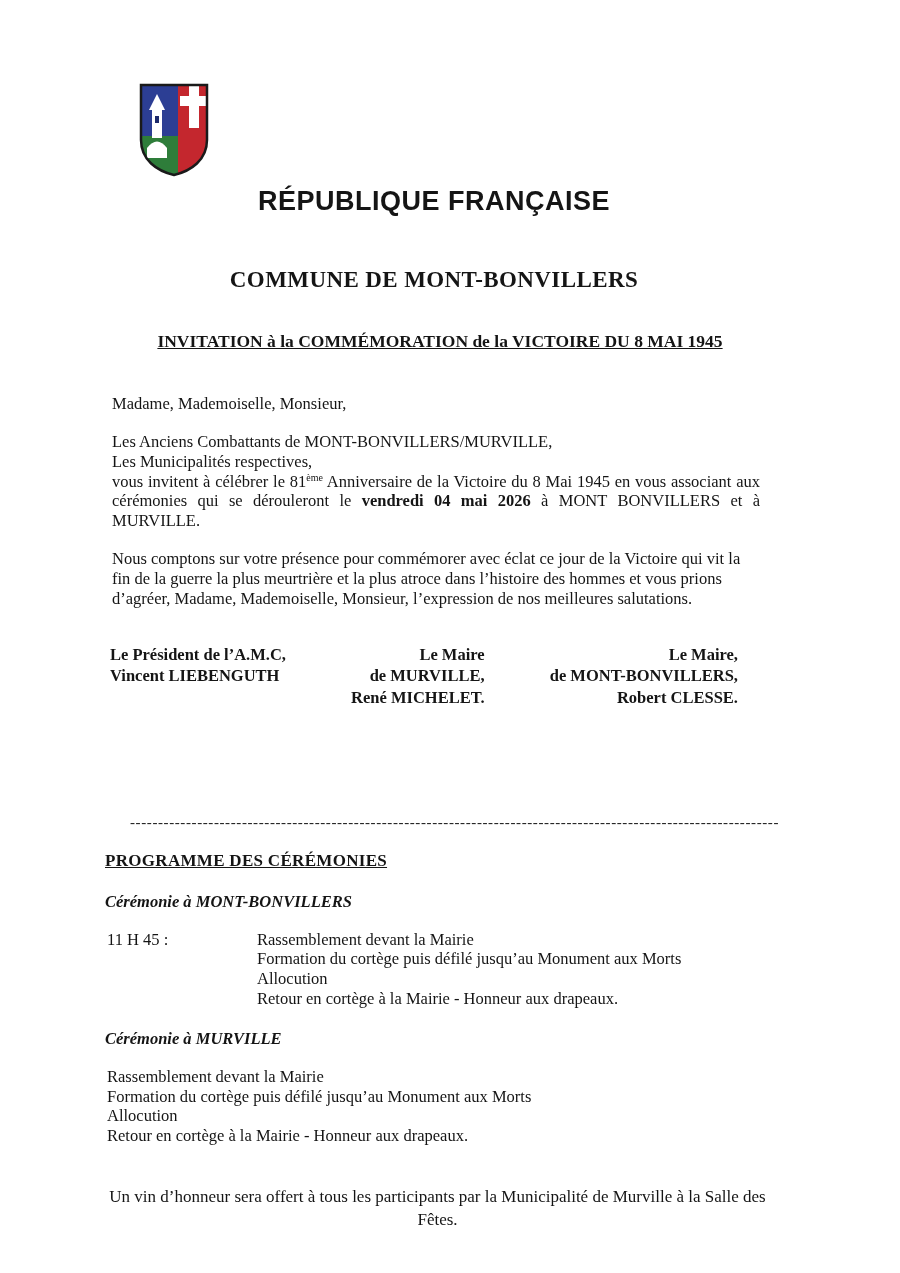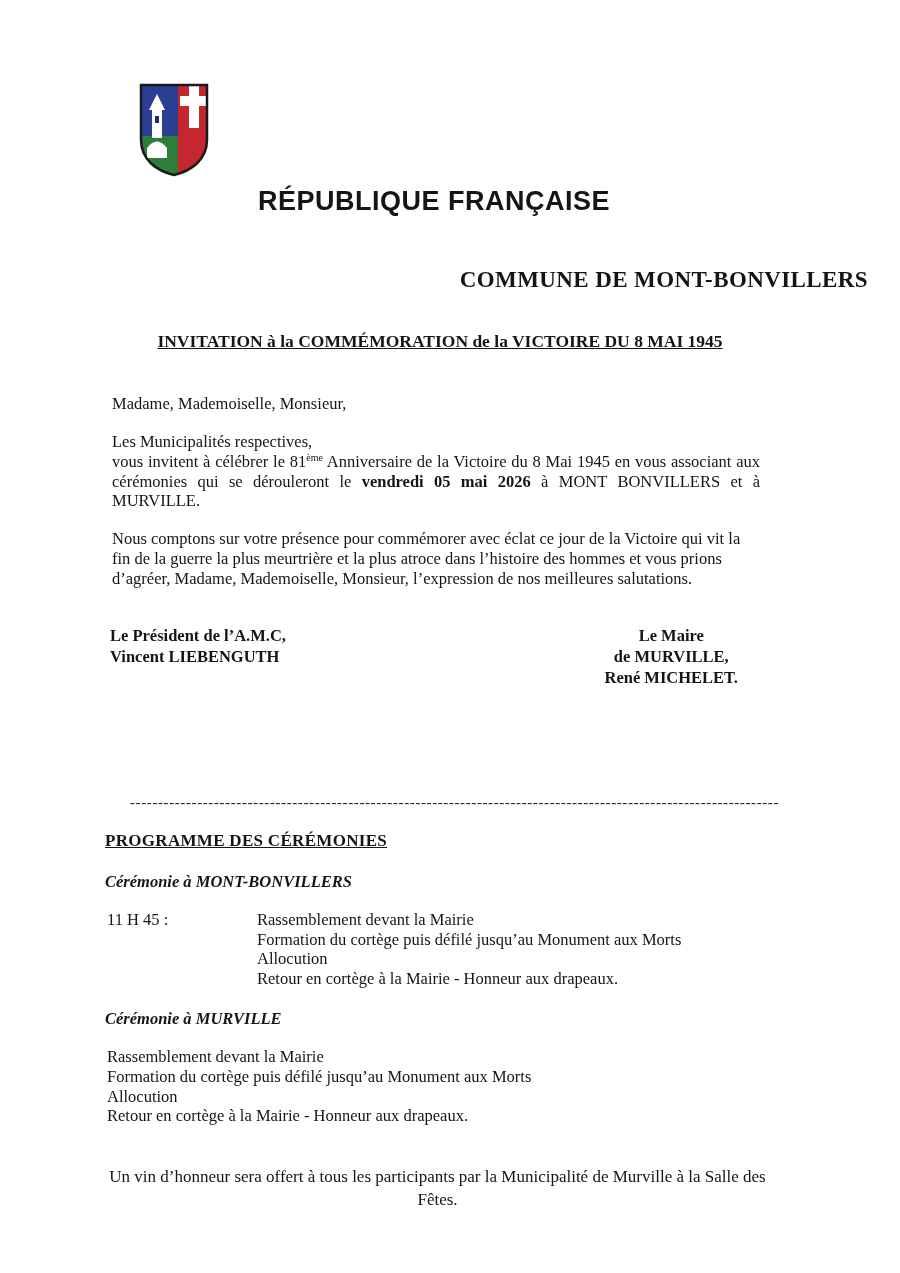--- a/index.html
+++ b/index.html
@@ -17,21 +17,21 @@
   .republic {
     margin:162px 0 0;
     text-align:center;
     font-family:"Liberation Sans", sans-serif;
     font-weight:700;
     font-size:27px;
     letter-spacing:0.5px;
   }
   .commune {
     margin:50px 0 0;
-    text-align:right;
+    text-align:center;
     font-weight:700;
     font-size:23px;
     letter-spacing:0.4px;
   }
   .invitation {
     margin:38px 0 0;
     text-align:center;
     font-weight:700;
     font-size:17.5px;
     text-decoration:underline;
@@ -50,21 +50,21 @@
 
   .sigs {
     display:flex;
     justify-content:space-between;
     margin:36px 130px 0 110px;
     font-weight:700;
     font-size:16.5px;
     line-height:1.28;
     gap:24px;
   }
-  .sigs .c2, .sigs .c3 { text-align:center; }
+  .sigs .c2, .sigs .c3 { text-align:right; }
 
   .separator {
     margin:106px 0 0 130px;
     width:648px;
     overflow:hidden;
     white-space:nowrap;
     font-size:15px;
     letter-spacing:0.6px;
     color:#222;
   }
@@ -124,35 +124,41 @@
 
   <h1 class="republic">RÉPUBLIQUE FRANÇAISE</h1>
 
   <h2 class="commune">COMMUNE DE MONT-BONVILLERS</h2>
 
   <h3 class="invitation">INVITATION à la COMMÉMORATION de la VICTOIRE DU 8 MAI 1945</h3>
 
   <div class="salutation">Madame, Mademoiselle, Monsieur,</div>
 
   <div class="para">
+    <div>Les Anciens Combattants de MONT-BONVILLERS/MURVILLE,</div>
     <div>Les Municipalités respectives,</div>
-    <div class="just"><span>vous invitent à célébrer le 81</span><sup>ème</sup><span> Anniversaire de la Victoire du 8 Mai 1945 en vous associant aux cérémonies qui se dérouleront le </span><span class="b">vendredi 05 mai 2026</span><span> à MONT BONVILLERS et à MURVILLE.</span></div>
+    <div class="just"><span>vous invitent à célébrer le 81</span><sup>ème</sup><span> Anniversaire de la Victoire du 8 Mai 1945 en vous associant aux cérémonies qui se dérouleront le </span><span class="b">vendredi 04 mai 2026</span><span> à MONT BONVILLERS et à MURVILLE.</span></div>
   </div>
 
   <div class="para just">Nous comptons sur votre présence pour commémorer avec éclat ce jour de la Victoire qui vit la fin de la guerre la plus meurtrière et la plus atroce dans l’histoire des hommes et vous prions d’agréer, Madame, Mademoiselle, Monsieur, l’expression de nos meilleures salutations.</div>
 
   <div class="sigs">
     <div class="c1">
       <div>Le Président de l’A.M.C,</div>
       <div>Vincent LIEBENGUTH</div>
     </div>
     <div class="c2">
       <div>Le Maire</div>
       <div>de MURVILLE,</div>
       <div>René MICHELET.</div>
+    </div>
+    <div class="c3">
+      <div>Le Maire,</div>
+      <div>de MONT-BONVILLERS,</div>
+      <div>Robert CLESSE.</div>
     </div>
   </div>
 
   <div class="separator">----------------------------------------------------------------------------------------------------------------------------------------------------------------</div>
 
   <div class="prog-title">PROGRAMME DES CÉRÉMONIES</div>
 
   <div class="ceremony-h">Cérémonie à MONT-BONVILLERS</div>
 
   <div class="time-block">

